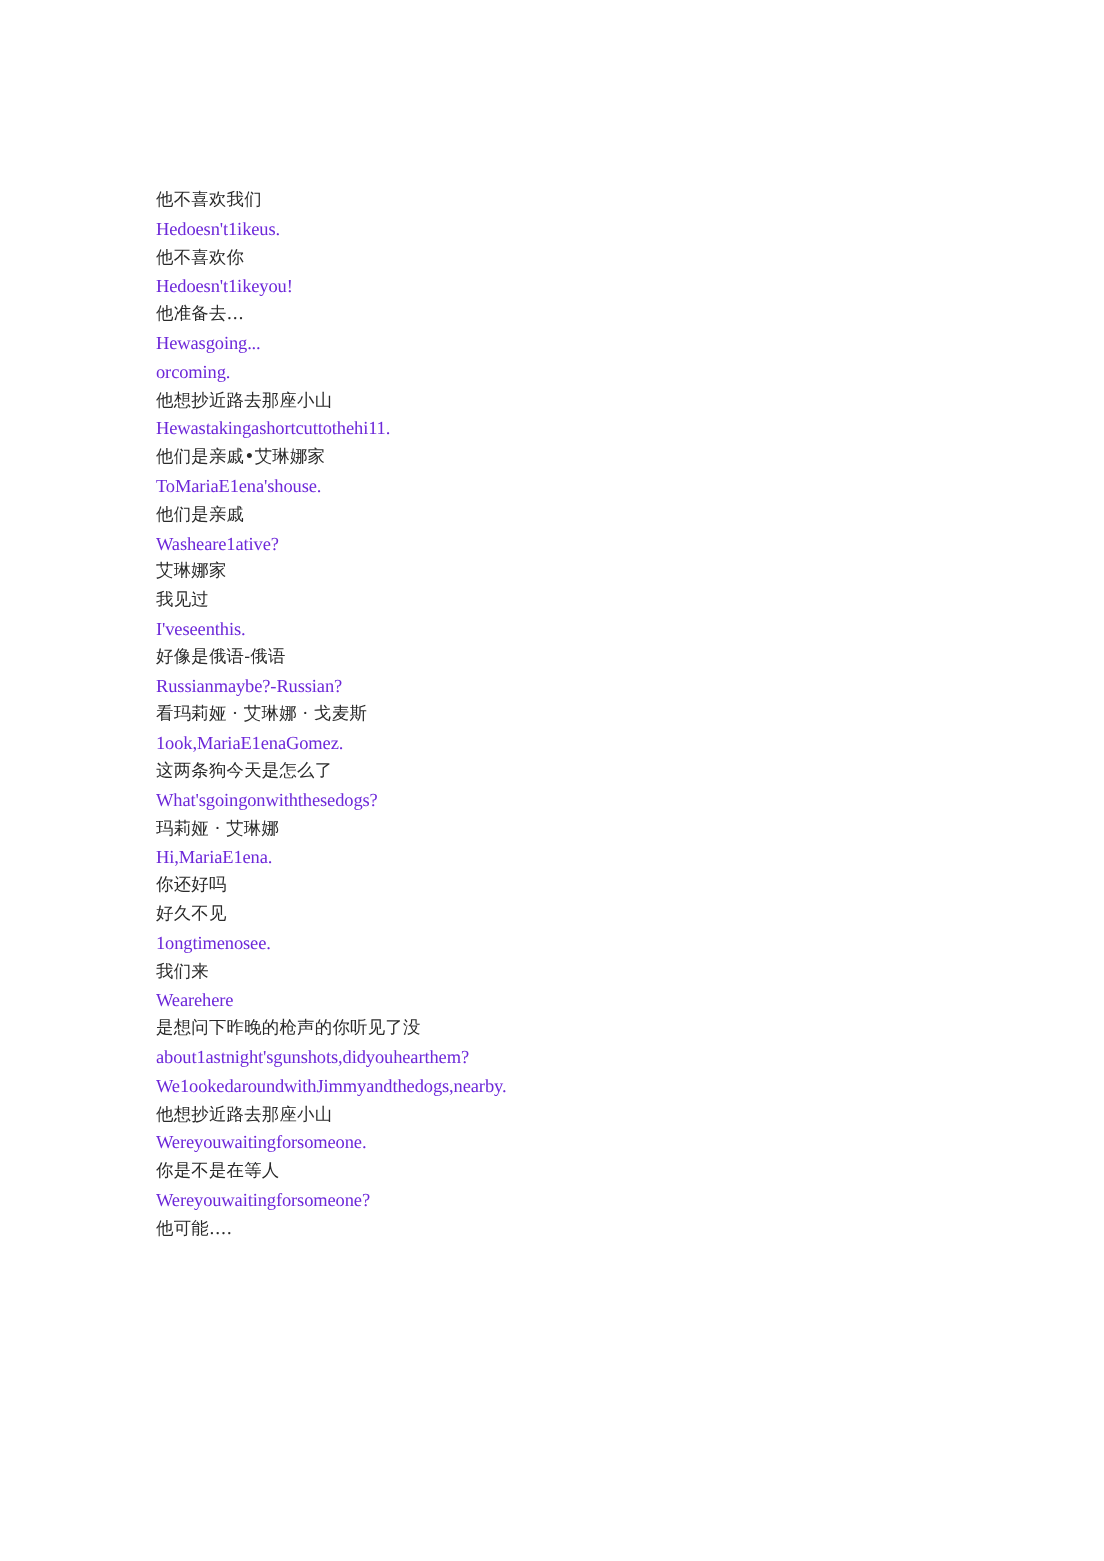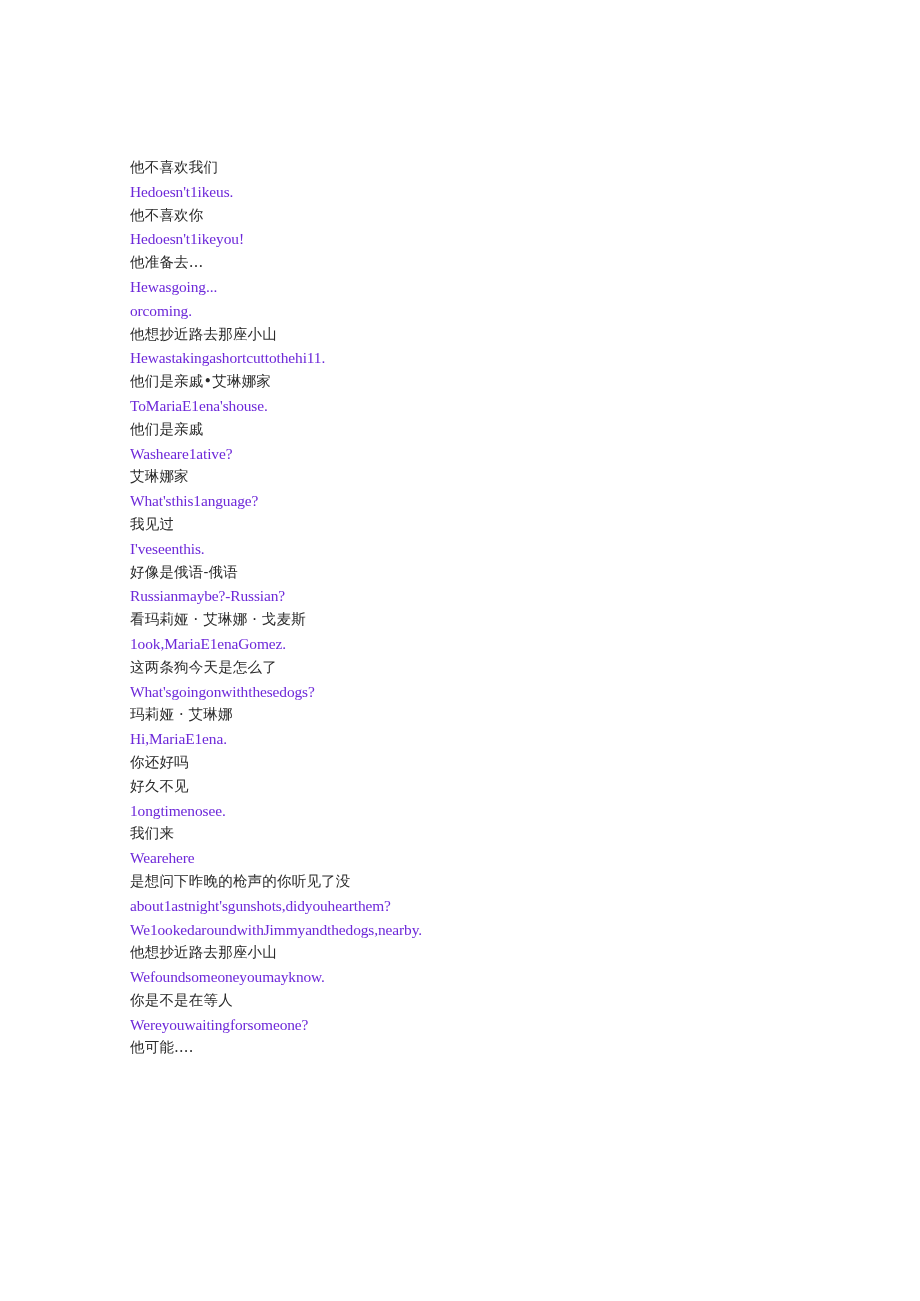--- a/index.html
+++ b/index.html
@@ -70,38 +70,37 @@
       <span class="line zh">他准备去…</span>
       <span class="line en">Hewasgoing...</span>
       <span class="line en">orcoming.</span>
       <span class="line zh">他想抄近路去那座小山</span>
       <span class="line en">Hewastakingashortcuttothehi11.</span>
       <span class="line zh">他们是亲戚•艾琳娜家</span>
       <span class="line en">ToMariaE1ena'shouse.</span>
       <span class="line zh">他们是亲戚</span>
       <span class="line en">Washeare1ative?</span>
       <span class="line zh">艾琳娜家</span>
-      <span class="line en">What'sthis1anguage?</span>
       <span class="line zh">我见过</span>
       <span class="line en">I'veseenthis.</span>
       <span class="line zh">好像是俄语-俄语</span>
       <span class="line en">Russianmaybe?-Russian?</span>
       <span class="line zh">看玛莉娅 · 艾琳娜 · 戈麦斯</span>
       <span class="line en">1ook,MariaE1enaGomez.</span>
       <span class="line zh">这两条狗今天是怎么了</span>
       <span class="line en">What'sgoingonwiththesedogs?</span>
       <span class="line zh">玛莉娅 · 艾琳娜</span>
       <span class="line en">Hi,MariaE1ena.</span>
       <span class="line zh">你还好吗</span>
       <span class="line zh">好久不见</span>
       <span class="line en">1ongtimenosee.</span>
       <span class="line zh">我们来</span>
       <span class="line en">Wearehere</span>
       <span class="line zh">是想问下昨晚的枪声的你听见了没</span>
       <span class="line en">about1astnight'sgunshots,didyouhearthem?</span>
       <span class="line en">We1ookedaroundwithJimmyandthedogs,nearby.</span>
       <span class="line zh">他想抄近路去那座小山</span>
-      <span class="line en">Wefoundsomeoneyoumayknow.</span>
+      <span class="line en">Wereyouwaitingforsomeone.</span>
       <span class="line zh">你是不是在等人</span>
       <span class="line en">Wereyouwaitingforsomeone?</span>
       <span class="line zh">他可能….</span>
     </div>
 </div>
 
 </body></html>

